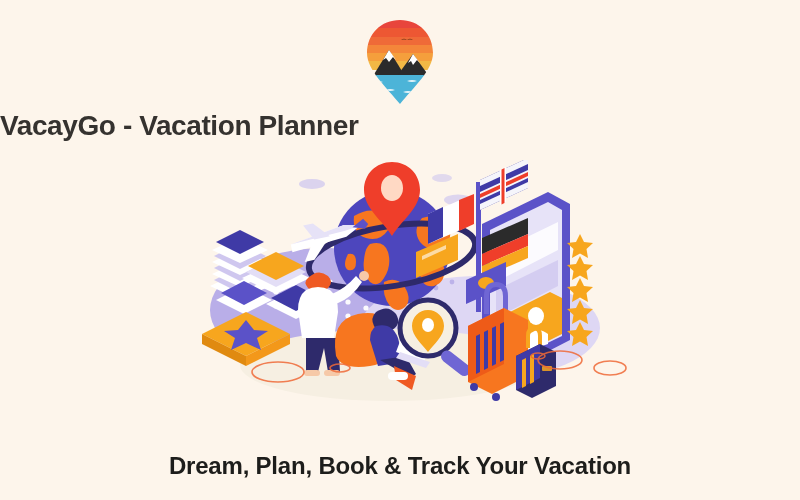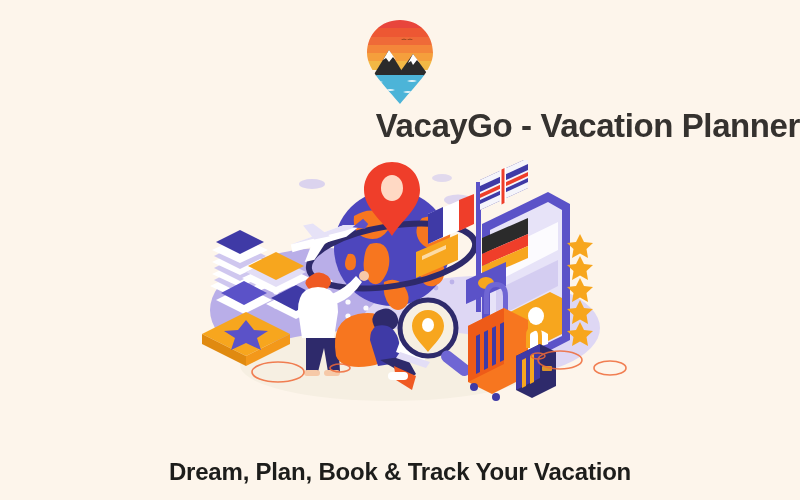--- a/index.html
+++ b/index.html
@@ -36,35 +36,35 @@
     height: 88px;
   }
   .logo-pin svg { display: block; }
 
   
   .title {
     position: absolute;
     left: 0;
     right: 0;
     top: 104px;
-    text-align: right;
-    font-size: 33px;
+    text-align: left;
+    font-size: 28px;
     line-height: 44px;
     font-weight: bold;
     color: #35322f;
     letter-spacing: -0.4px;
     white-space: nowrap;
   }
 
   
   .tagline {
     position: absolute;
     left: 0;
     right: 0;
-    bottom: 12px;
+    bottom: 18px;
     text-align: center;
     font-size: 24px;
     line-height: 32px;
     font-weight: bold;
     color: #1d1d1b;
     letter-spacing: -0.2px;
     white-space: nowrap;
   }
 
   

